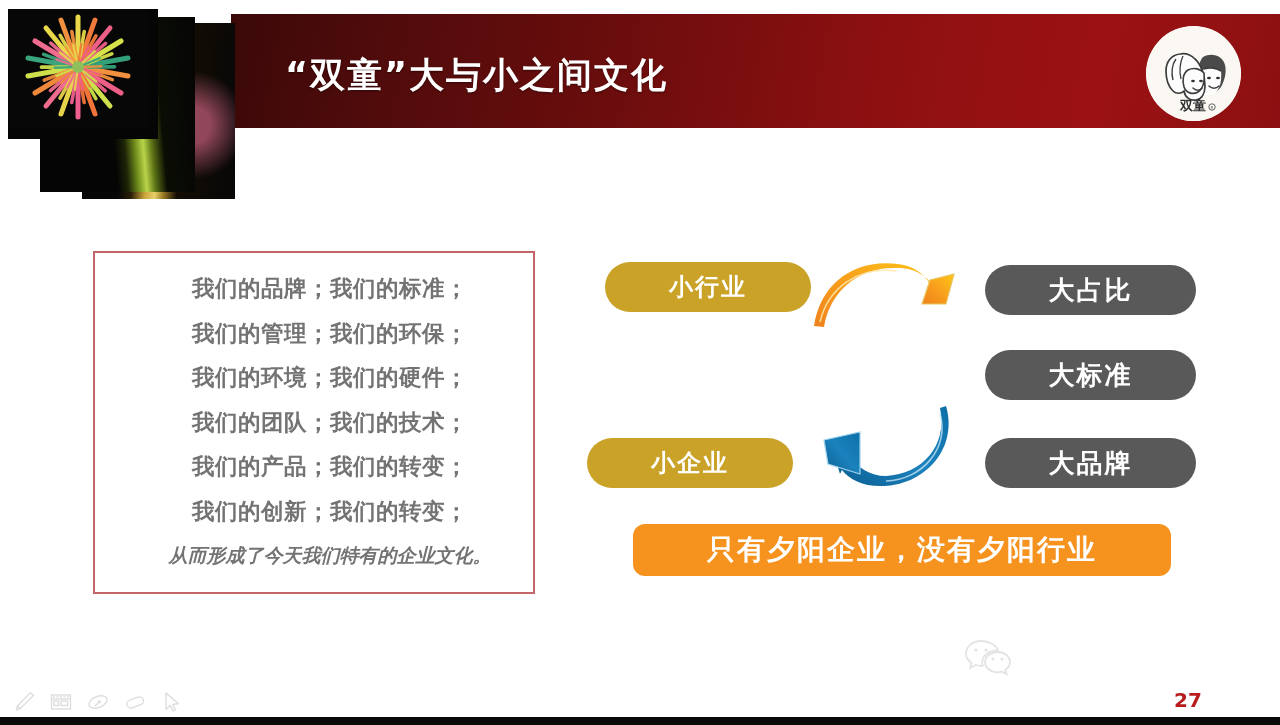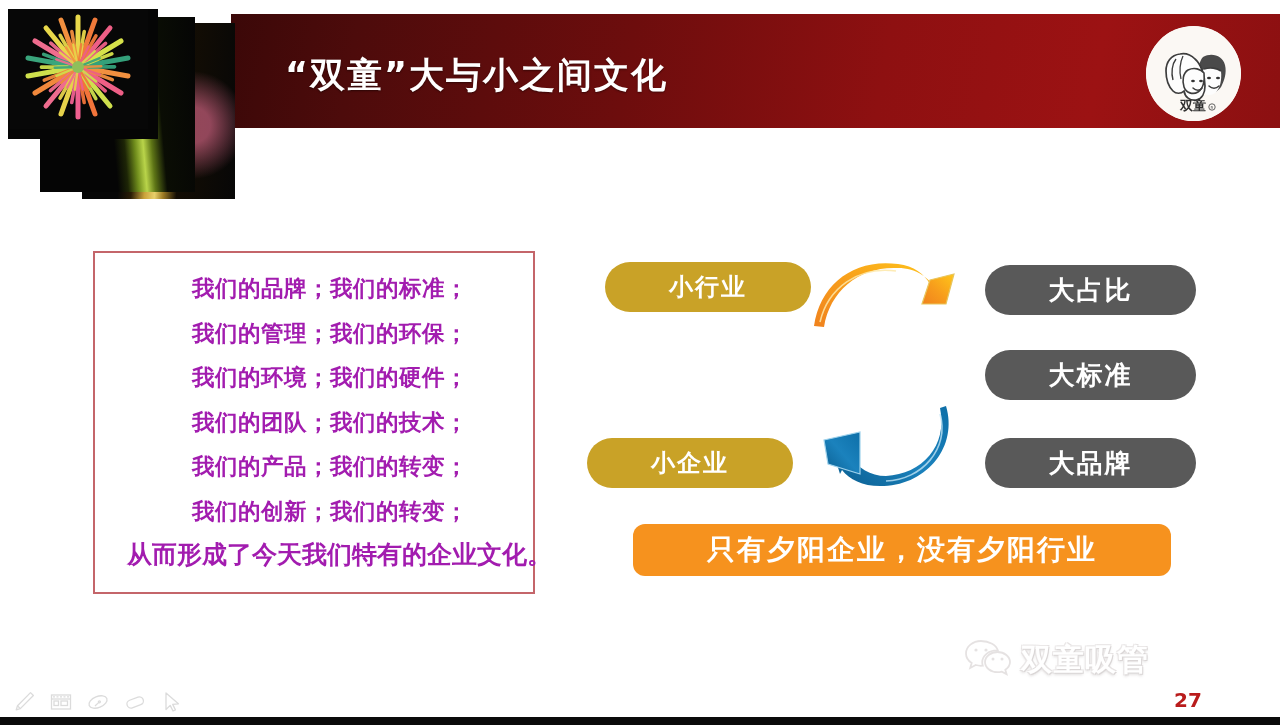--- a/index.html
+++ b/index.html
@@ -94,32 +94,33 @@
     width: 442px;
     height: 343px;
     border: 2px solid #c4656a;
     background: #ffffff;
     box-sizing: border-box;
     z-index: 5;
     padding-top: 13px;
   }
   .textbox .line {
     text-align: center;
-    color: #a21caf;
+    color: #737373;
     font-size: 22.5px;
     font-weight: bold;
     line-height: 44.5px;
     letter-spacing: 0.5px;
     white-space: nowrap;
     font-family: "DejaVu Sans", "Liberation Sans", sans-serif;
     padding-left: 32px;
   }
   .textbox .line.last {
-    font-size: 25px;
+    font-size: 19px;
     letter-spacing: 0px;
+    font-style: italic;
   }
 
   
   .pill {
     position: absolute;
     border-radius: 34px;
     display: flex;
     align-items: center;
     justify-content: center;
     color: #ffffff;
@@ -387,21 +388,20 @@
         <g fill="none" stroke="#cfc8c8" stroke-width="1.8">
           <path d="M18 4C9.7 4 3 9.6 3 16.4c0 3.9 2.2 7.3 5.7 9.6L7.2 31l5.6-3a19 19 0 0 0 5.2.8c.6 0 1.2 0 1.8-.1-.4-1.1-.6-2.2-.6-3.4 0-6.6 6.6-11.9 14.7-11.9l1 .1C33.4 8.4 26.5 4 18 4Z"></path>
           <path d="M47 25.1c0-5.6-5.6-10.1-12.5-10.1S22 19.5 22 25.1c0 5.6 5.6 10.1 12.5 10.1 1.5 0 3-.2 4.3-.6l4.8 2.5-1.3-4.3c2.9-1.9 4.7-4.6 4.7-7.7Z"></path>
         </g>
         <circle cx="13" cy="13" r="1.6" fill="#cfc8c8"></circle>
         <circle cx="23" cy="13" r="1.6" fill="#cfc8c8"></circle>
         <circle cx="30" cy="22" r="1.5" fill="#cfc8c8"></circle>
         <circle cx="39" cy="22" r="1.5" fill="#cfc8c8"></circle>
       </svg>
     </span>
-    <span class="wm-text">双童吸管</span>
   </div>
 
   <div class="page-number">27</div>
 </div>
 
 <div class="toolbar">
   <span class="tool-icon">
     <svg width="24" height="24" viewBox="0 0 24 24" aria-hidden="true">
       <g fill="none" stroke="#8a8a8a" stroke-width="1.3" stroke-linejoin="round">
         <path d="M18.5 2.6 21.4 5.5 8.3 18.6 4.2 19.9 5.5 15.8Z"></path>

